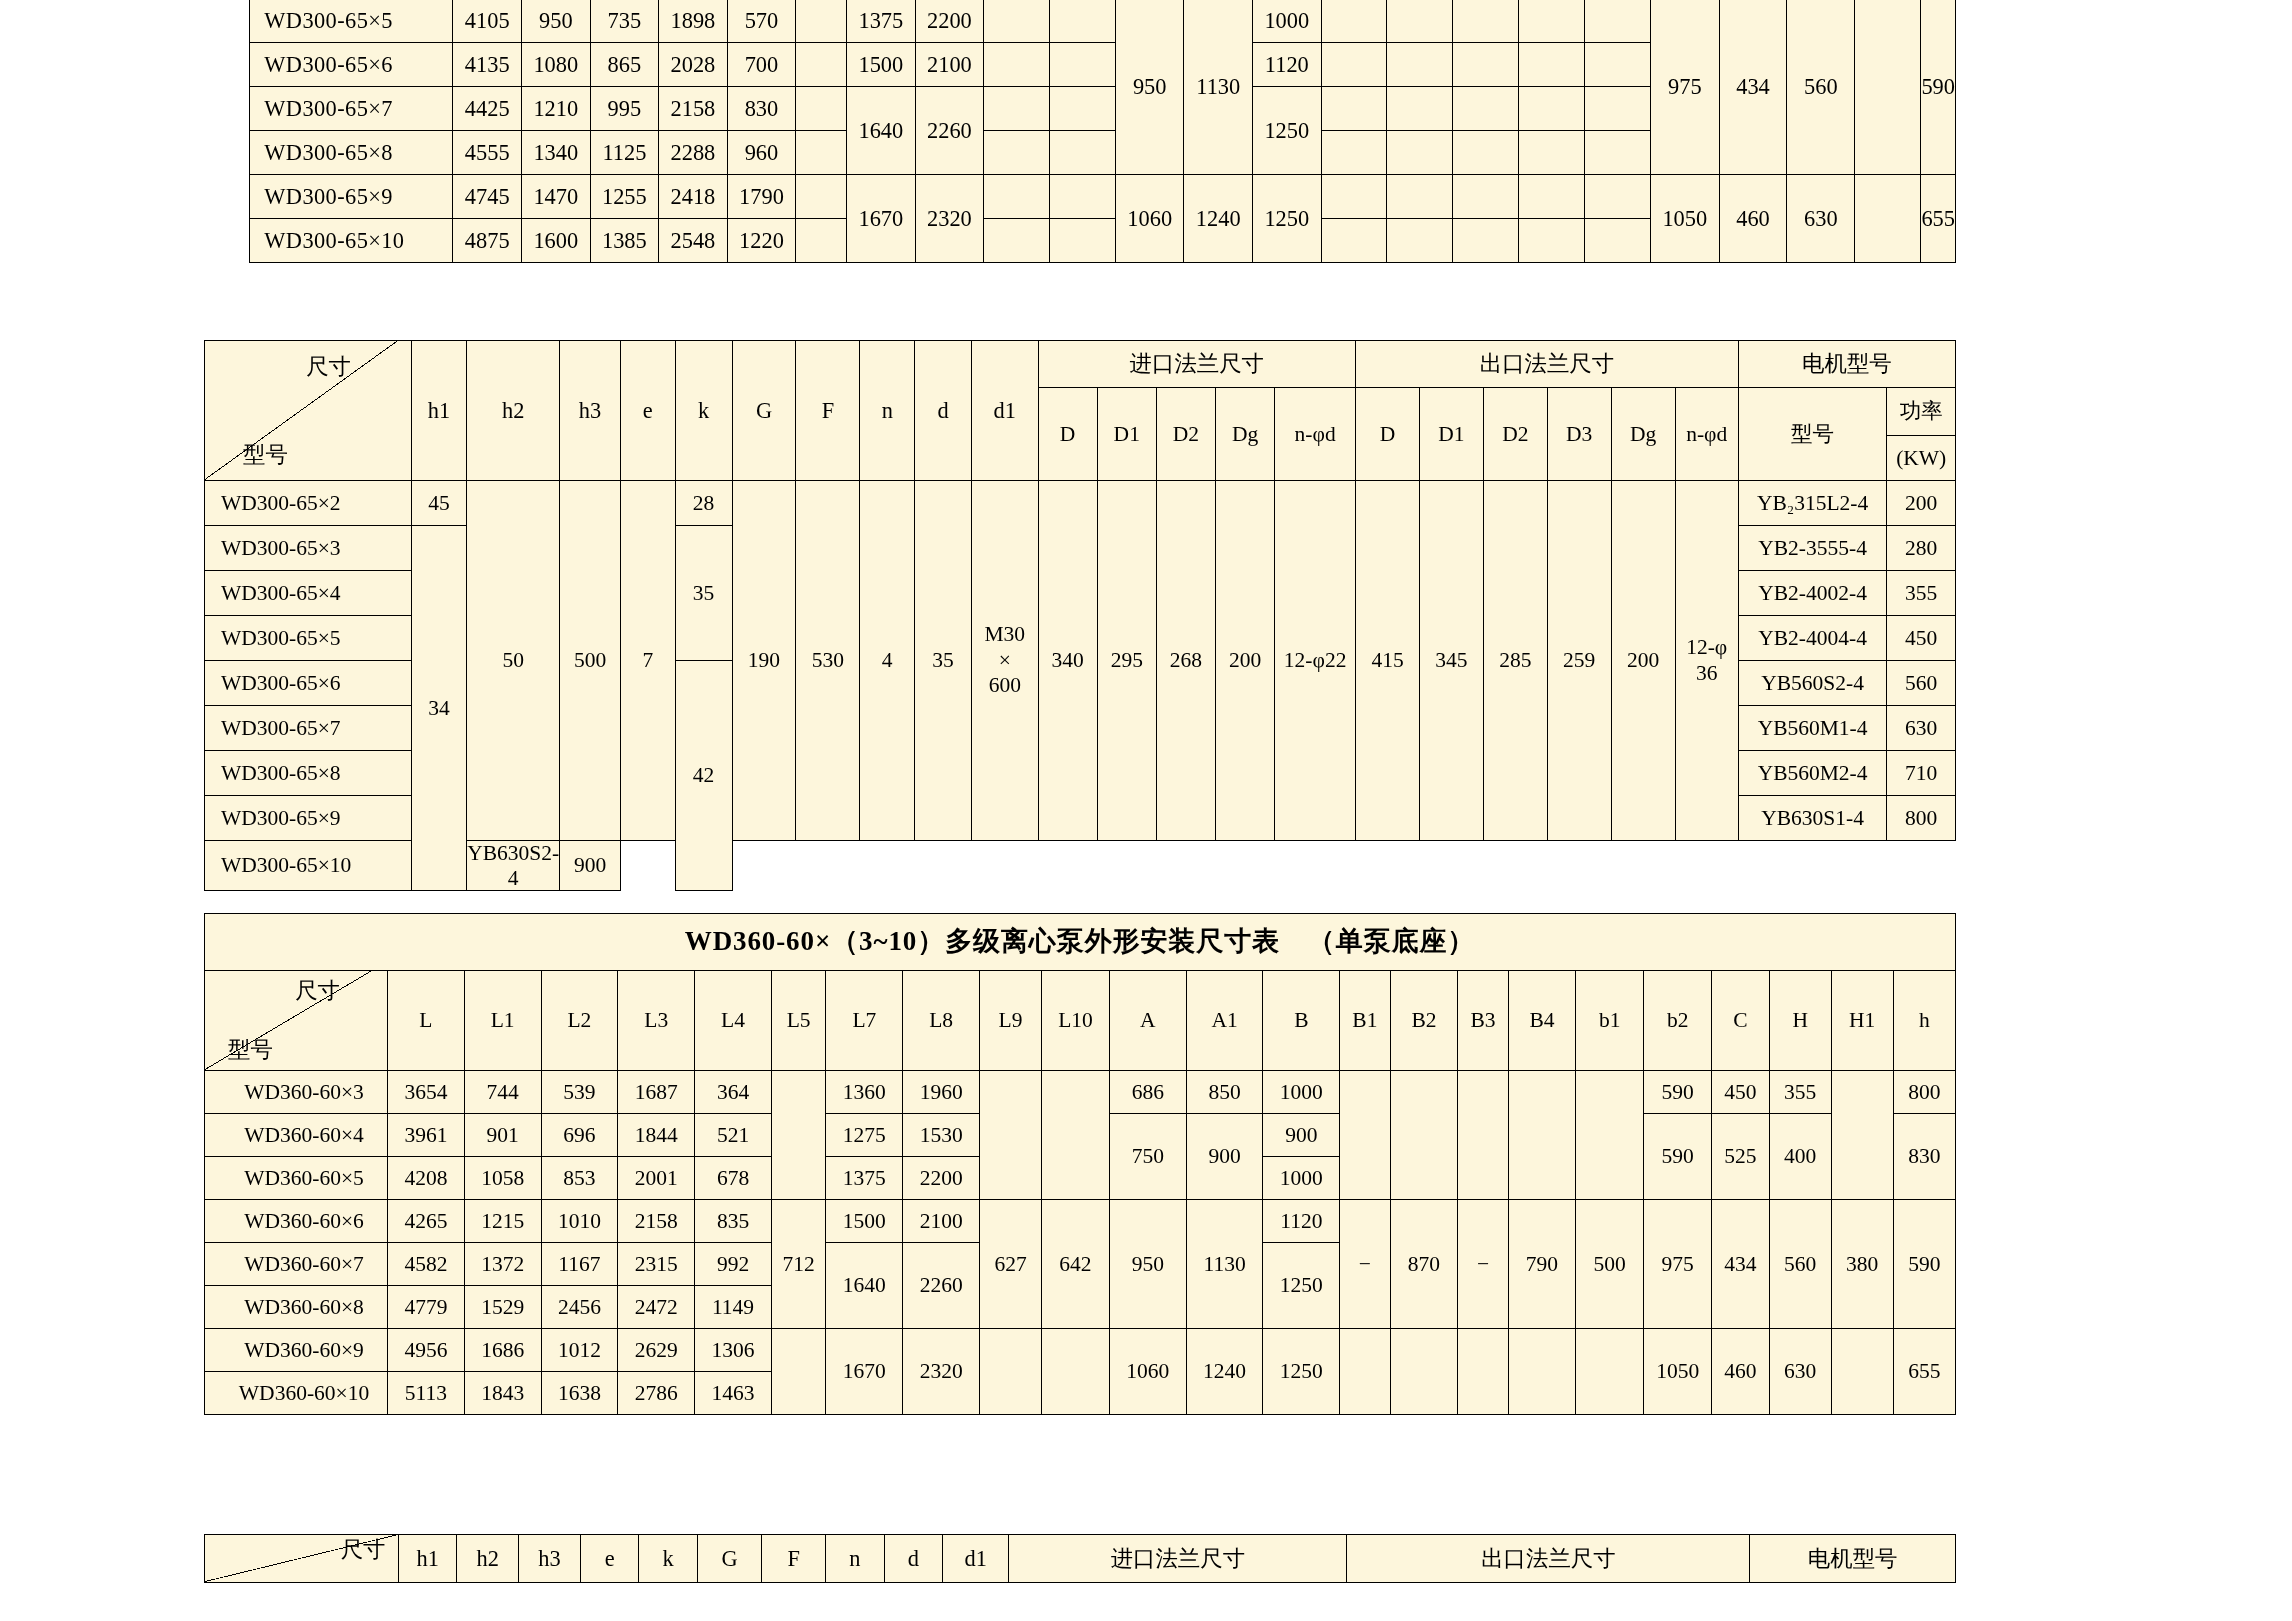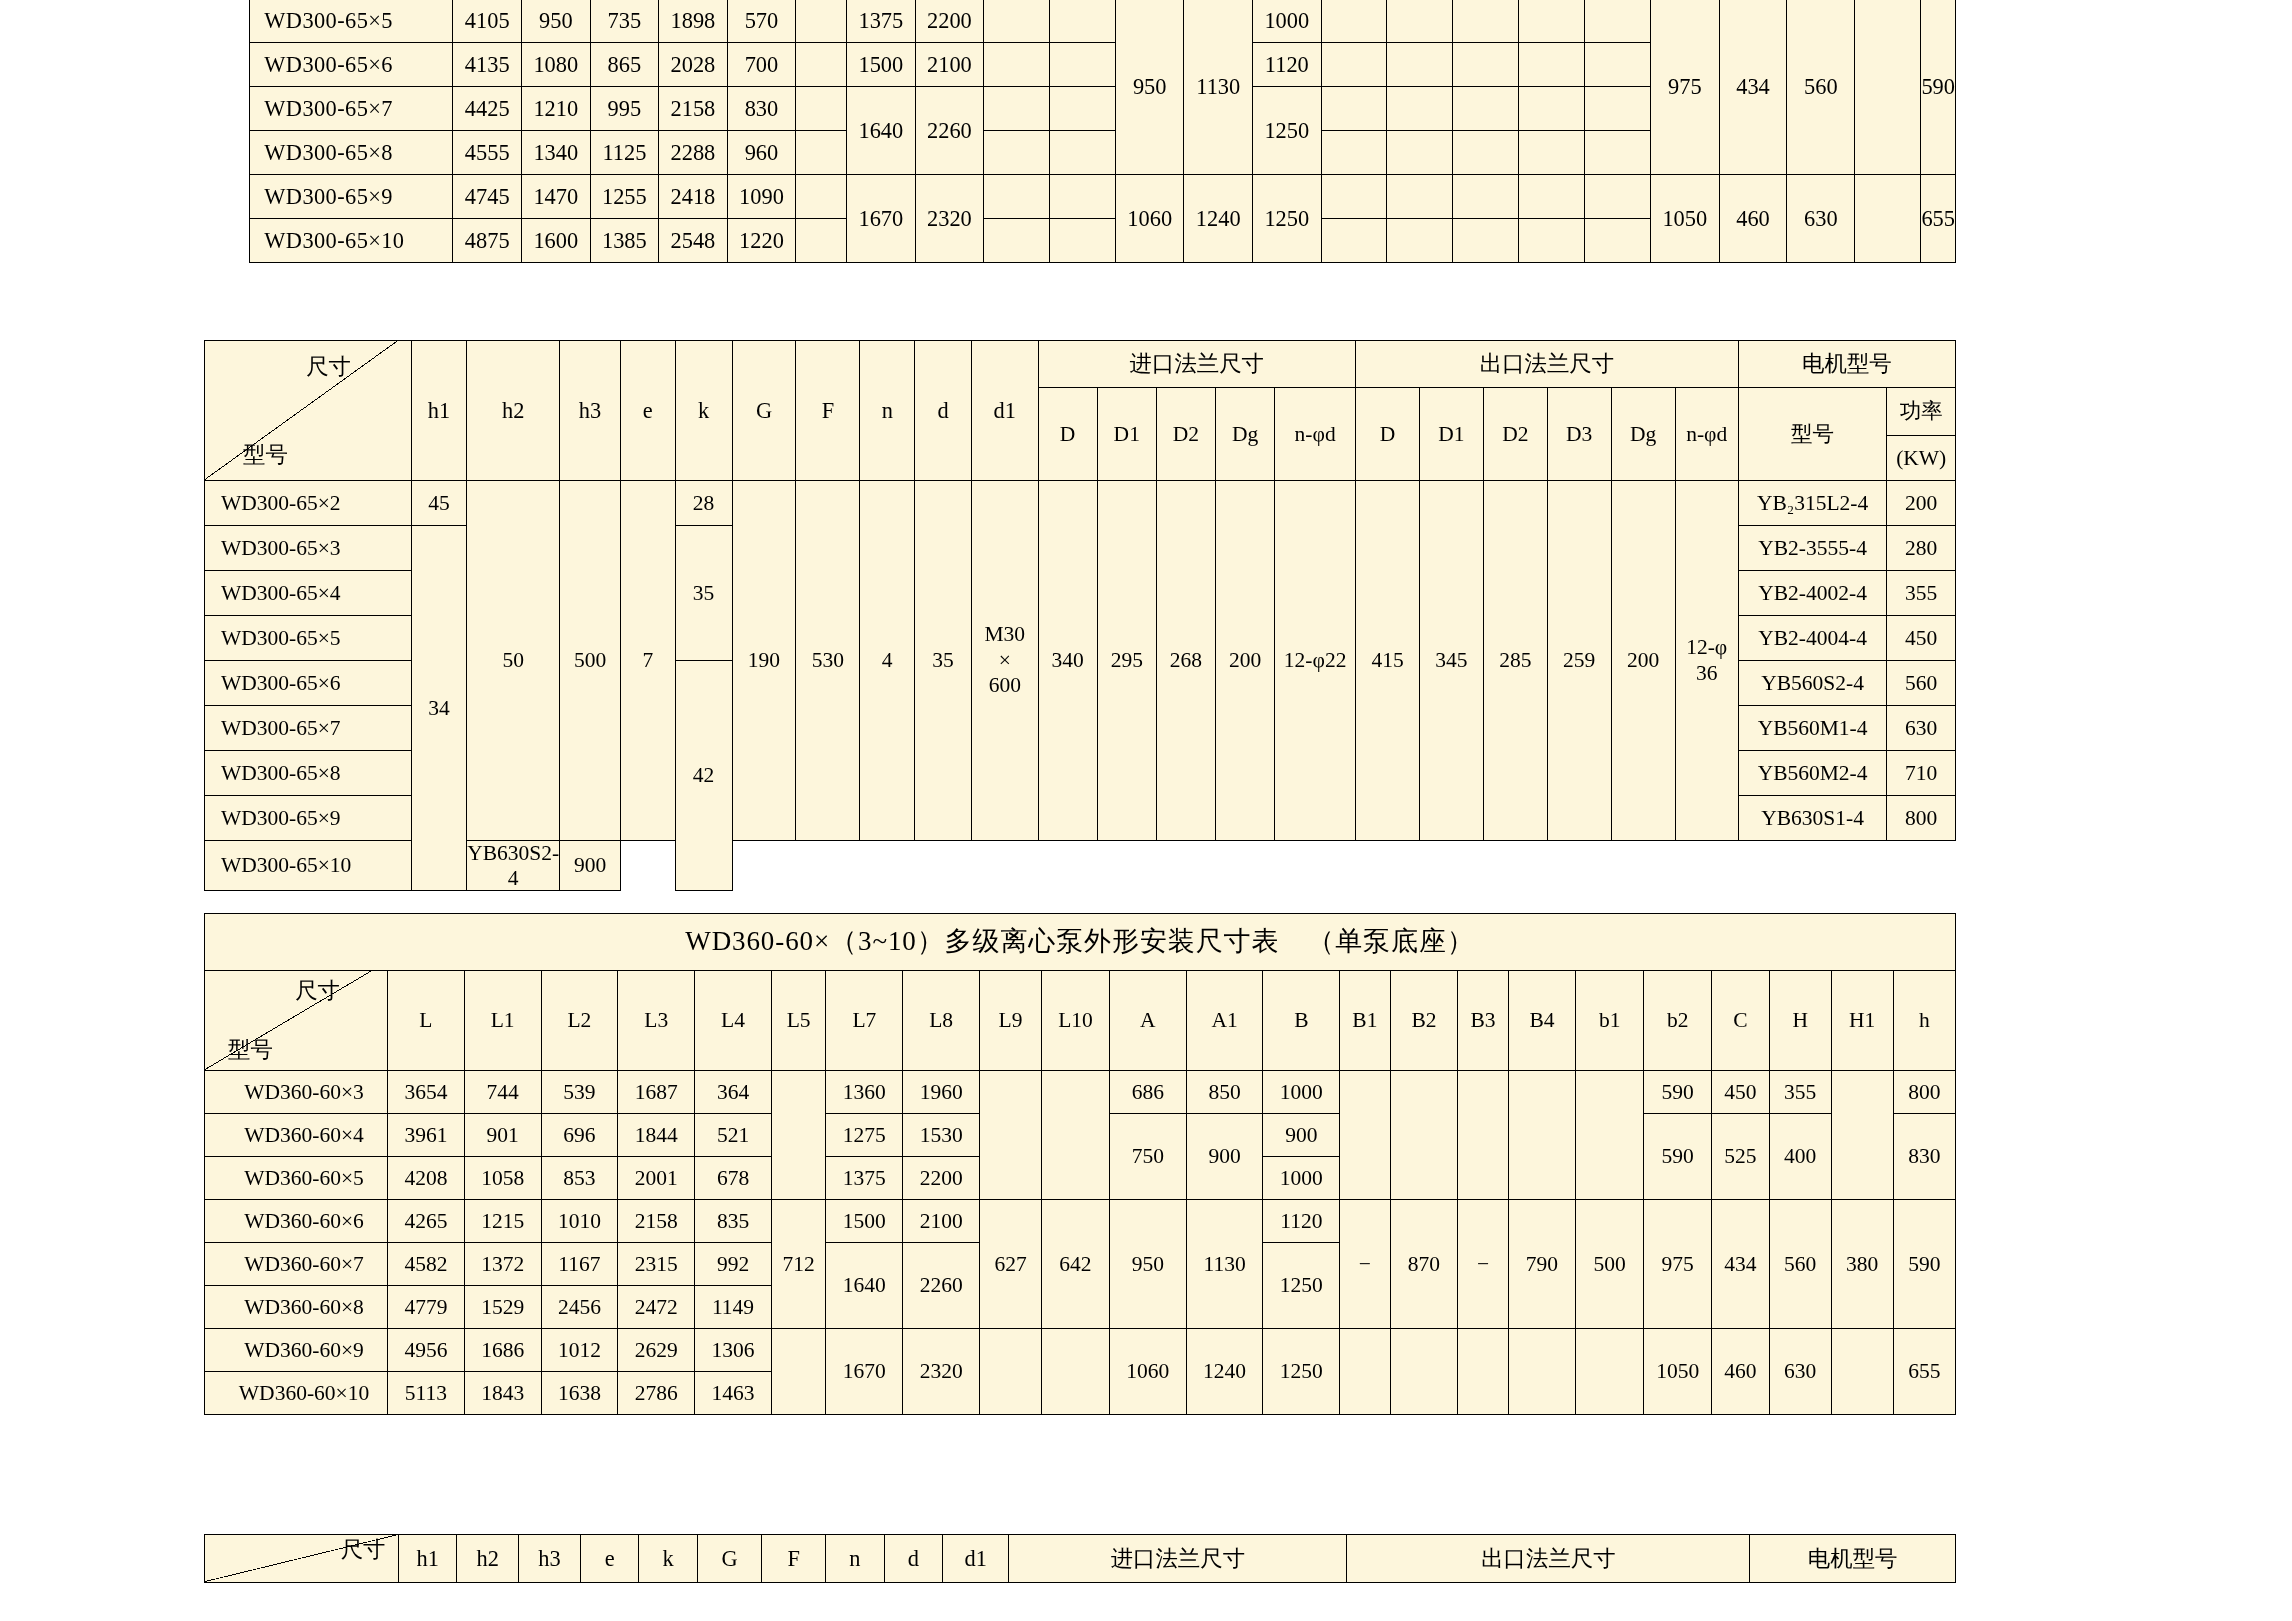--- a/index.html
+++ b/index.html
@@ -80,21 +80,21 @@
     position: absolute;
     left: 204px;
     top: 913px;
     font-size: 21.5px;
   }
   #tbl-360 td { height: 42px; }
   #tbl-360 td.model { text-align: center; padding-left: 16px; width: 167px; }
   #tbl-360 .title {
     height: 56px;
     font-size: 27px;
-    font-weight: normal;
+    font-weight: bold;
     letter-spacing: 0.9px;
   }
   .diagcell2 {
     position: relative;
     width: 167px;
     height: 99px;
     background:
       linear-gradient(to bottom right, transparent calc(50% - 0.9px), #000 calc(50% - 0.9px), #000 calc(50% + 0px), transparent calc(50% + 0px));
   }
   .diagcell2 .t1 {
@@ -243,21 +243,21 @@
         <td></td>
         <td></td>
         <td></td>
       </tr>
       <tr>
         <td class="model">WD300-65×9</td>
         <td>4745</td>
         <td>1470</td>
         <td>1255</td>
         <td>2418</td>
-        <td>1090</td>
+        <td>1790</td>
         <td></td>
         <td rowspan="2">1670</td>
         <td rowspan="2">2320</td>
         <td></td>
         <td></td>
         <td rowspan="2">1060</td>
         <td rowspan="2">1240</td>
         <td rowspan="2">1250</td>
         <td></td>
         <td></td>

